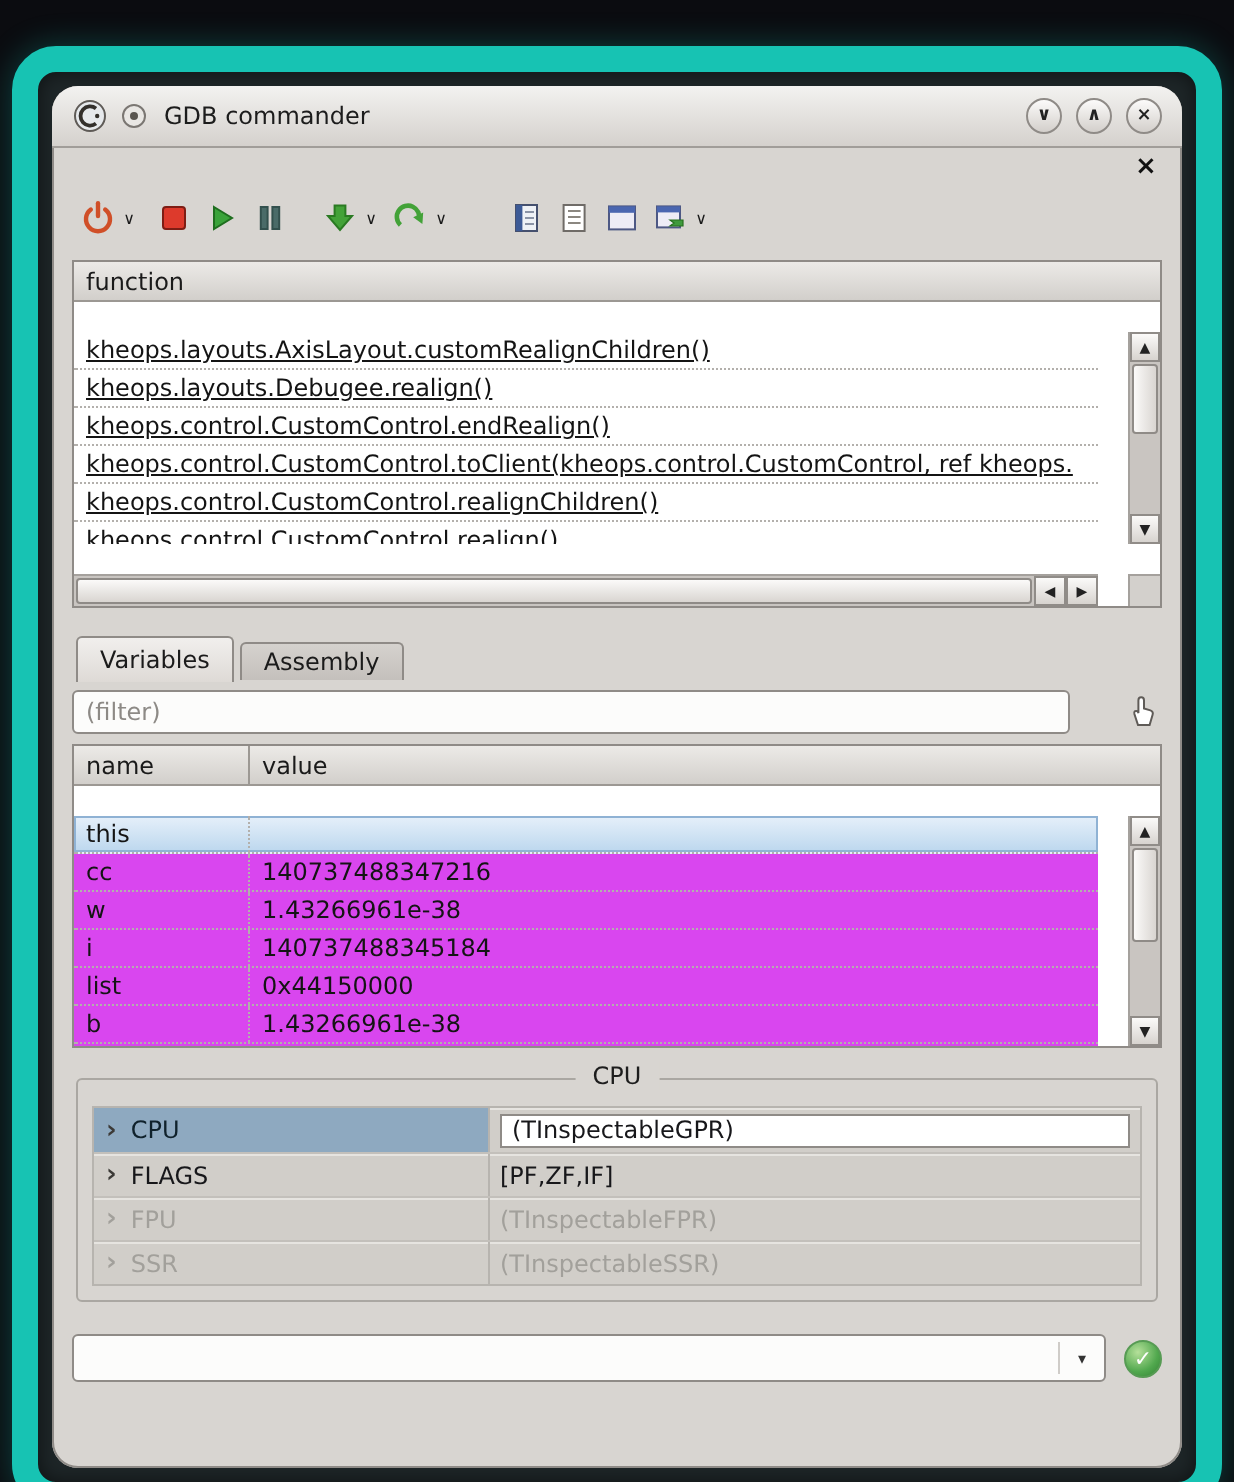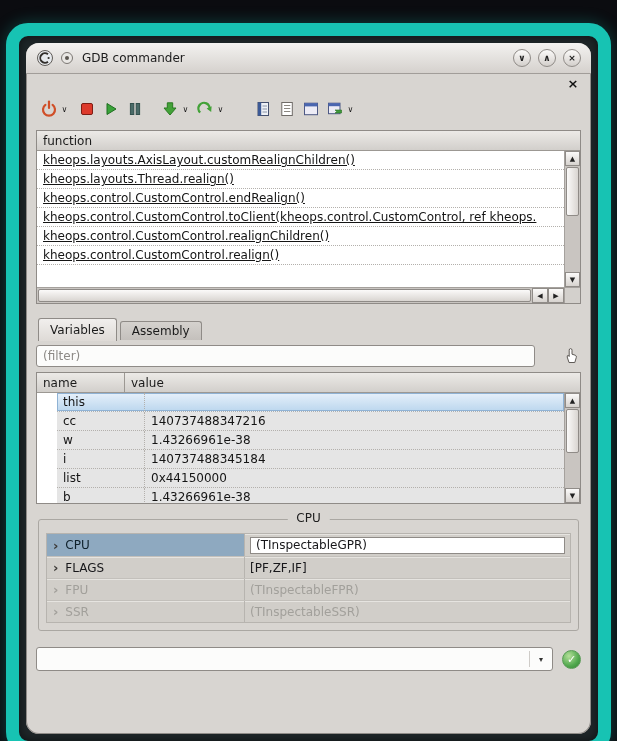--- a/index.html
+++ b/index.html
@@ -35,21 +35,21 @@
   .dd { width:11px; font-size:8px; color:#1a1a1a; display:flex; justify-content:center; }
   .g6 { margin-left:6px; } .g14 { margin-left:14px; } .g26 { margin-left:26px; } .g3 { margin-left:3px; }
 
   
   .tabbar { height:24px; display:flex; align-items:flex-end; padding-left:2px; position:relative; z-index:2; }
   .tab { color:#1b1b1b; border:1px solid #8f8b87; border-bottom:none; border-radius:3px 3px 0 0;
     padding:0 11px; background:linear-gradient(#d5d2ce,#c4c0bc); margin-right:3px;
     height:19px; display:flex; align-items:center; }
   .tab.active { background:linear-gradient(#f1efed,#dedad6); height:23px; margin-bottom:-1px; padding-bottom:1px; }
 
-  .panel { border:1px solid #8f8b87; background:#fff; }
+  .panel { border:1px solid #8f8b87; background:#fff;gap:15px; }
 
   
   #cs-panel { height:174px; display:grid; grid-template-columns:1fr 16px; grid-template-rows:20px 1fr 16px; }
   .cs-header { grid-column:1/3; grid-row:1; background:linear-gradient(#eceae7,#d2cfcb);
     border-bottom:1px solid #9c9893; display:flex; align-items:center; padding:0 6px; color:#1a1a1a; }
   .cs-rows { grid-column:1; grid-row:2; overflow:hidden; background:#fff; }
   .cs-row { height:19px; display:flex; align-items:center; padding:0 6px; border-bottom:1px dotted #b3b0ac;
     white-space:nowrap; overflow:hidden; color:#141414;text-decoration:underline; }
 
   
@@ -70,26 +70,26 @@
   .vgap { height:12px; }
 
   
   .filter-row { height:32px; display:flex; align-items:center; gap:26px; padding:4px 0 5px; }
   .filter-input { flex:1; height:22px; border:1px solid #8f8b87; border-radius:3px; background:#fcfcfb;
     padding:0 6px; font:12px "DejaVu Sans",sans-serif; color:#333; outline:none; }
   .filter-input::placeholder { color:#8d8a86; }
   .hand-btn { width:20px; height:20px; display:flex; align-items:center; justify-content:center; }
 
   
-  #var-panel { height:132px; display:grid; grid-template-columns:1fr 16px; grid-template-rows:20px 1fr; }
+  #var-panel { height:152px; display:grid; grid-template-columns:1fr 16px; grid-template-rows:20px 1fr; }
   .var-header { grid-column:1/3; grid-row:1; display:flex; background:linear-gradient(#eceae7,#d2cfcb);
     border-bottom:1px solid #9c9893; color:#1a1a1a; }
   .vh-name { width:88px; padding:0 6px; border-right:1px solid #9c9893; display:flex; align-items:center; }
   .vh-value { flex:1; padding:0 6px; display:flex; align-items:center; }
-  .var-rows { grid-column:1; grid-row:2; overflow:hidden; background:#e5e5e5;margin-left:20px; }
+  .var-rows { grid-column:1; grid-row:2; overflow:hidden; background:#d946ef; }
   .var-row { height:19px; display:flex; border-bottom:1px dotted #b3b0ac; color:#141414; }
   .var-name { width:88px; padding:0 6px; border-right:1px dotted #b3b0ac; display:flex; align-items:center; }
   .var-value { flex:1; padding:0 6px; display:flex; align-items:center; white-space:nowrap; overflow:hidden; }
   .var-row.selected { background:linear-gradient(#e6f0fa,#bcd7ee); box-shadow: inset 0 0 0 1px #8fb2d4; }
 
   
   .cpu-box { margin:15px 2px 0; border:1px solid #aaa7a2; border-radius:3px; position:relative; padding:13px 7px 7px; }
   .cpu-title { position:absolute; top:-9px; left:50%; transform:translateX(-50%); background:#d8d5d1;
     padding:0 9px; color:#1d1d1d; }
   .cpu-grid { border:1px solid #b7b4af; }
@@ -221,21 +221,21 @@
           </svg>
         </span>
         <span class="dd">∨</span>
       </div>
 
 
       <div class="panel" id="cs-panel">
         <div class="cs-header">function</div>
         <div class="cs-rows">
           <div class="cs-row">kheops.layouts.AxisLayout.customRealignChildren()</div>
-          <div class="cs-row">kheops.layouts.Thread.realign()</div>
+          <div class="cs-row">kheops.layouts.Debugee.realign()</div>
           <div class="cs-row">kheops.control.CustomControl.endRealign()</div>
           <div class="cs-row">kheops.control.CustomControl.toClient(kheops.control.CustomControl, ref kheops.</div>
           <div class="cs-row">kheops.control.CustomControl.realignChildren()</div>
           <div class="cs-row">kheops.control.CustomControl.realign()</div>
         </div>
         <div class="vscroll">
           <span class="sb-btn">▲</span>
           <span class="vtrack">
               <span class="vhandle" id="cs-vh"></span>
             </span>

